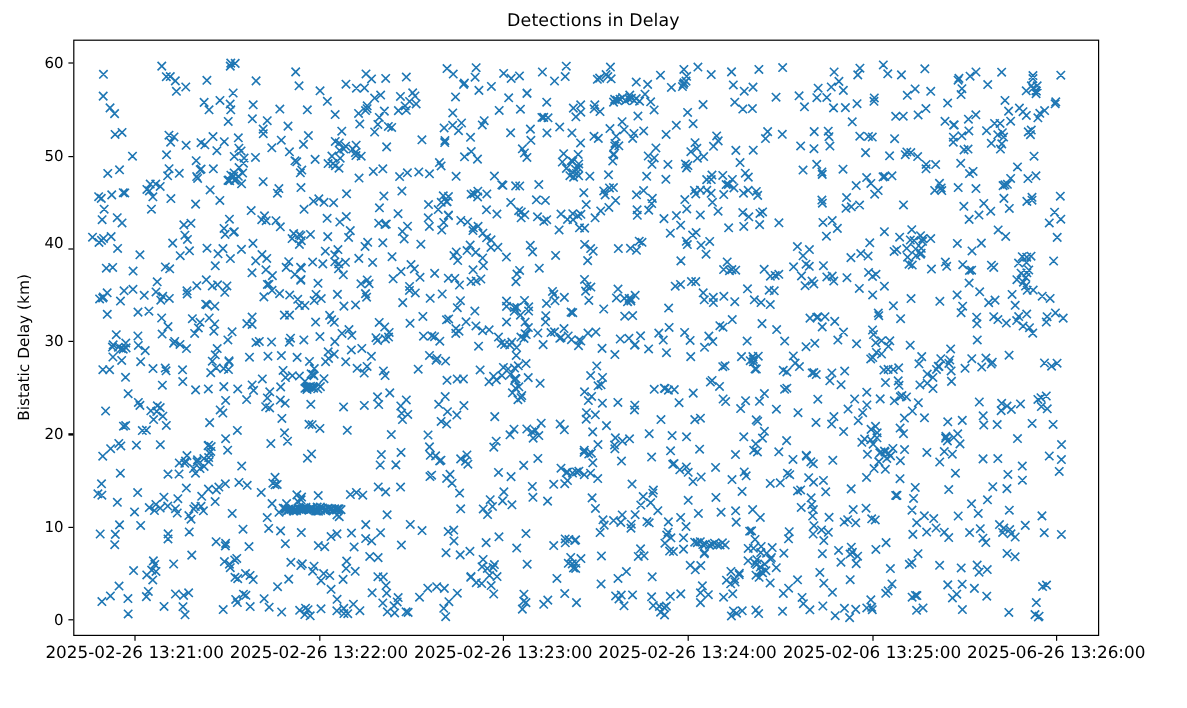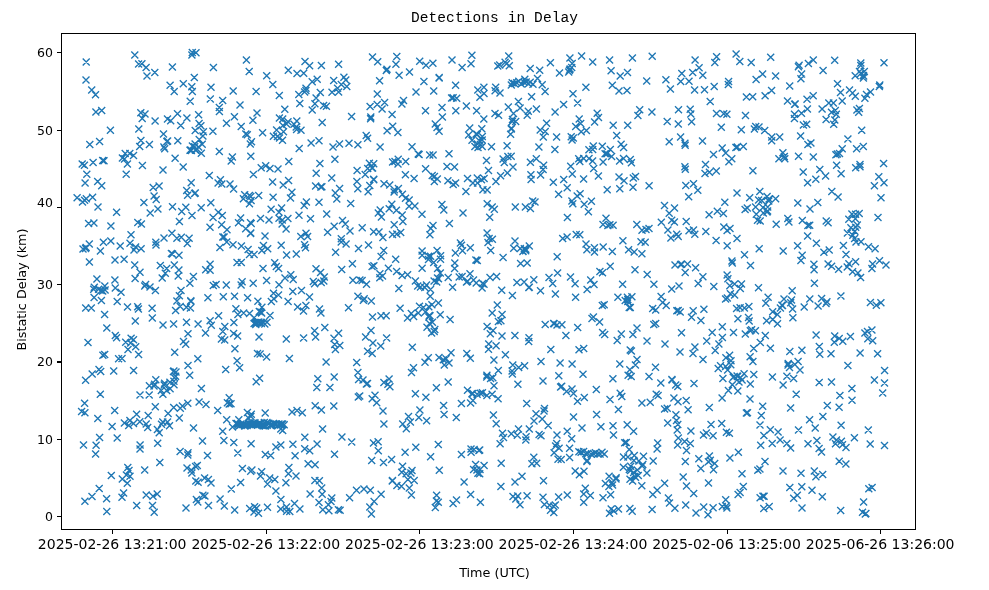--- a/index.html
+++ b/index.html
@@ -21,21 +21,20 @@
   }
   #chart-title {
     position: absolute;
     left: 0;
     top: 10px;
     width: 989px;
     text-align: center;
     font-size: 14.5px;
     color: #000000;
     letter-spacing: 0.1px;
-    font-family: Liberation Mono, monospace;
   }
   #axes-area {
     position: absolute;
     left: 61px;
     top: 33px;
     width: 855px;
     height: 497px;
     box-sizing: border-box;
     border: 1.1px solid #000000;
     background: #ffffff;
@@ -148,15 +147,14 @@
       <div class="xtick-mark" style="left: 112.198px;"></div>
       <div class="xtick-mark" style="left: 265.79px;"></div>
       <div class="xtick-mark" style="left: 419.383px;"></div>
       <div class="xtick-mark" style="left: 572.976px;"></div>
       <div class="xtick-mark" style="left: 726.569px;"></div>
       <div class="xtick-mark" style="left: 880.162px;"></div>
     </div>
 
   <div id="y-axis-label">Bistatic Delay (km)</div>
 
-  <div id="x-axis-label">Time (UTC)</div>
 
 </div>
 
 </body></html>

